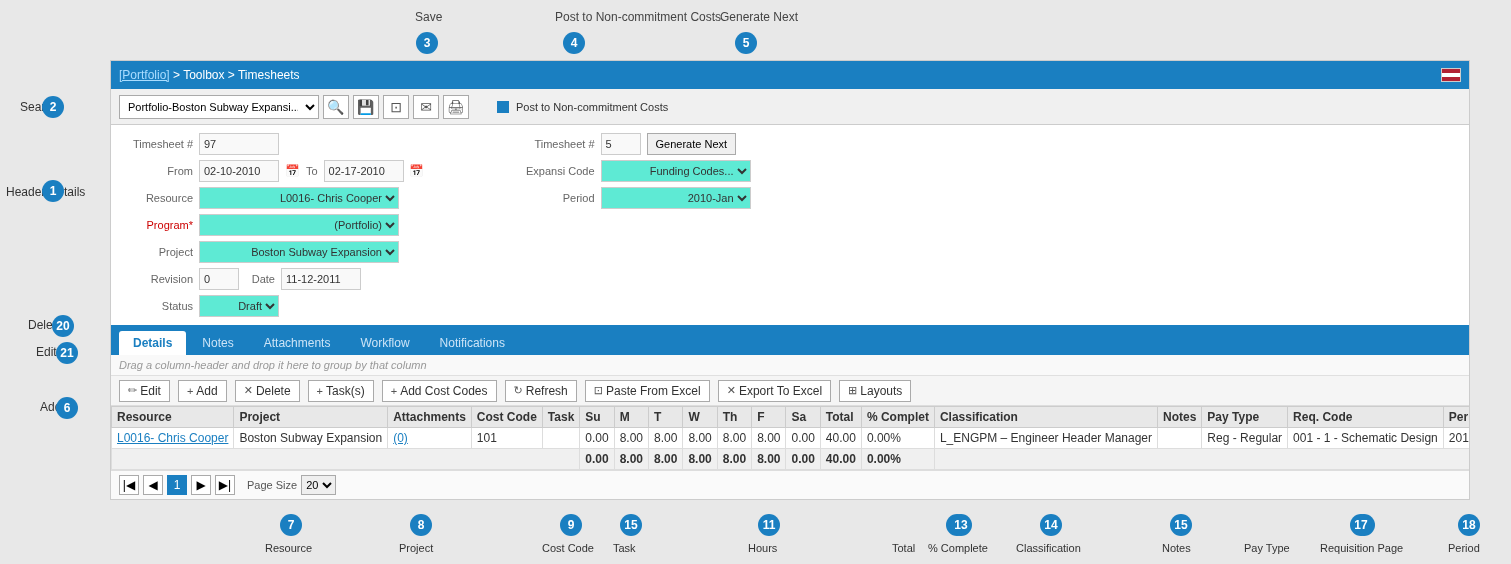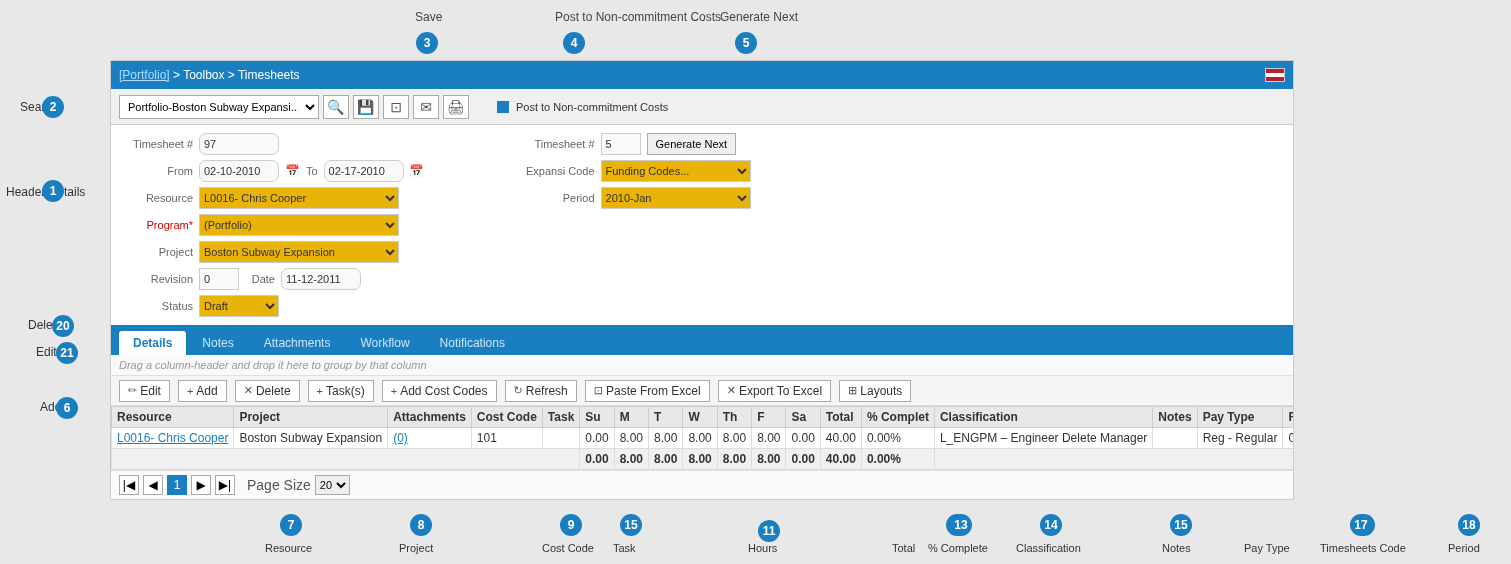--- a/index.html
+++ b/index.html
@@ -26,21 +26,21 @@
       font-weight: normal;
     }
 
     
     .top-label { position: absolute; top: 10px; font-size: 11px; color: #444; text-align: center; }
 
     
     .main-panel {
       background: white;
       border: 1px solid #ccc;
-      width: 1184px;
+      width: 1360px;
       position: relative;
     }
 
     
     .header-bar {
       background: #1a7fc1;
       color: white;
       padding: 4px 8px;
       display: flex;
       align-items: center;
@@ -92,27 +92,28 @@
     .form-label { font-size: 11px; color: #666; width: 70px; text-align: right; flex-shrink: 0; }
     .form-label.red { color: #cc0000; }
     .form-input {
       height: 22px;
       border: 1px solid #ccc;
       background: #f9f9f9;
       padding: 0 4px;
       font-size: 11px;
       color: #333;
     }
-    .form-input.w80 { width: 80px; border-radius: 7px; }
+    .form-input.w80 { width: 80px; }
     .form-select {
       height: 22px;
       border: 1px solid #ccc;
-      background: #eab308;
+      background: #5eead4;
       font-size: 11px;
       color: #333;
+      text-align: right;
     }
     .form-select.w200 { width: 200px; }
     .form-select.w150 { width: 150px; }
     .cal-icon { font-size: 12px; color: #888; cursor: pointer; }
     .to-label { font-size: 11px; color: #666; }
 
     .gen-next-btn {
       height: 22px;
       border: 1px solid #aaa;
       background: #f0f0f0;
@@ -218,21 +219,21 @@
     }
     .page-btn {
       width: 20px; height: 20px;
       border: 1px solid #aaa;
       background: white;
       cursor: pointer;
       font-size: 12px;
       display: flex; align-items: center; justify-content: center;
     }
     .page-btn.active { background: #1a7fc1; color: white; border-color: #1a7fc1; }
-    .page-size-label { font-size: 14px; color: #555; margin-left: 8px; }
+    .page-size-label { font-size: 11px; color: #555; margin-left: 8px; }
     .page-size-select { height: 20px; font-size: 11px; border: 1px solid #aaa; }
 
     
     .bottom-annotations { position: relative; height: 120px; width: 1360px; margin-top: 4px; }
     .bottom-text { position: absolute; font-size: 11px; color: #333; text-align: center; white-space: nowrap; }
   </style>
 </head>
 <body>
 
 <div class="outer-wrapper">
@@ -469,21 +470,21 @@
             <td></td>
             <td>0.00</td>
             <td>8.00</td>
             <td>8.00</td>
             <td>8.00</td>
             <td>8.00</td>
             <td>8.00</td>
             <td>0.00</td>
             <td>40.00</td>
             <td>0.00%</td>
-            <td>L_ENGPM – Engineer Delete Manager</td>
+            <td>L_ENGPM – Engineer Header Manager</td>
             <td></td>
             <td>Reg - Regular</td>
             <td>001 - 1 - Schematic Design</td>
             <td>2010-Jan</td>
 
           </tr>
           <tr class="total-row">
             <td colspan="5"></td>
             <td>0.00</td>
             <td>8.00</td>
@@ -529,21 +530,21 @@
     <div class="circle-label" style="left: 450px; top: 10px;">
         <span>9</span>
       </div>
     <div class="bottom-text" style="left: 432px; top: 38px;">Cost Code</div>
 
     <div class="circle-label" style="left: 510px; top: 10px;">
         <span>15</span>
       </div>
     <div class="bottom-text" style="left: 503px; top: 38px;">Task</div>
 
-    <div class="circle-label" style="left: 648px; top: 16px;">
+    <div class="circle-label" style="left: 648px; top: 10px;">
         <span>11</span>
       </div>
     <div class="bottom-text" style="left: 638px; top: 38px;">Hours</div>
 
     <div class="circle-label" style="left: 836px; top: 10px;">
         <span>12</span>
       </div>
     <div class="bottom-text" style="left: 782px; top: 38px;">Total</div>
 
     <div class="circle-label" style="left: 840px; top: 10px;">
@@ -562,21 +563,21 @@
     <div class="bottom-text" style="left: 1052px; top: 38px;">Notes</div>
 
     <div class="circle-label" style="left: 1208px; top: 10px; margin-left: 35px;">
         <span>16</span>
       </div>
     <div class="bottom-text" style="left: 1134px; top: 38px;">Pay Type</div>
 
     <div class="circle-label" style="left: 1240px; top: 10px;">
         <span>17</span>
       </div>
-    <div class="bottom-text" style="left: 1210px; top: 38px;">Timesheets Code</div>
+    <div class="bottom-text" style="left: 1210px; top: 38px;">Requisition Page</div>
 
     <div class="circle-label" style="left: 1348px; top: 10px;">
         <span>18</span>
       </div>
     <div class="bottom-text" style="left: 1338px; top: 38px;">Period</div>
 
   </div>
 
 </div>
 

